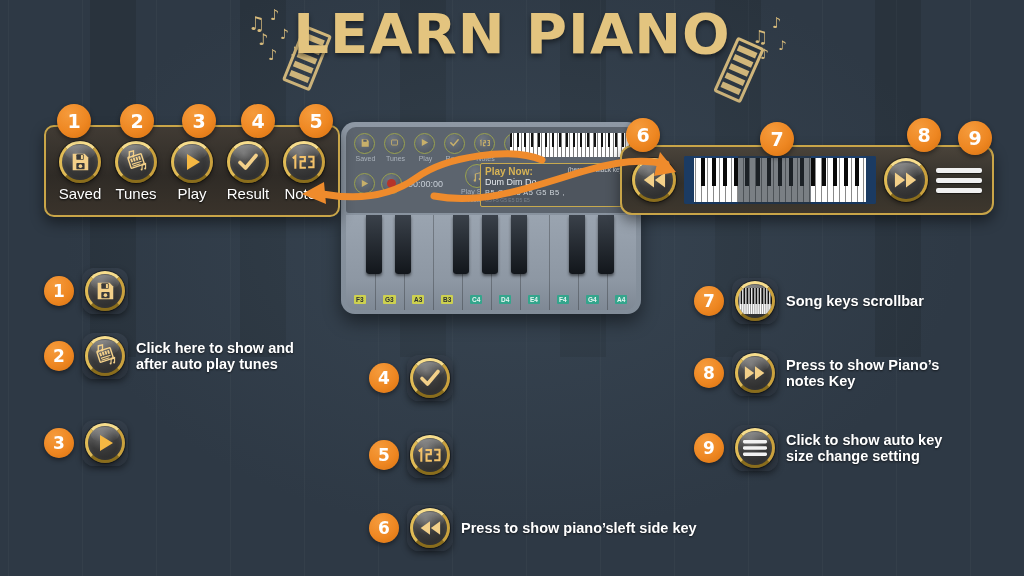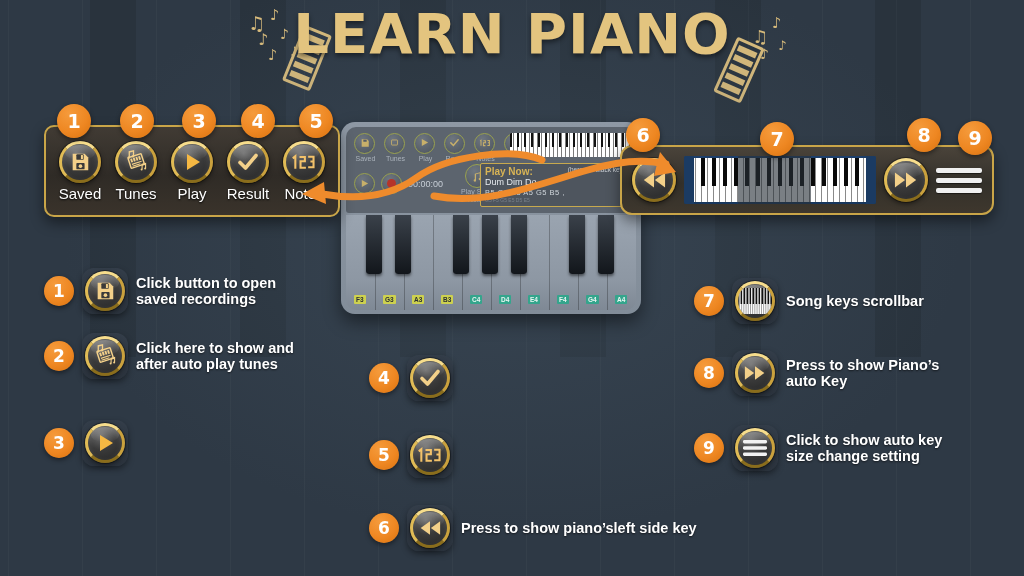--- a/index.html
+++ b/index.html
@@ -479,22 +479,20 @@
             <svg width="22" height="22" viewBox="0 0 24 24">
               <path fill="#f3d089" d="M4 3h13l4 4v14H4z"></path>
               <rect x="8" y="3.6" width="8" height="6" rx="1" fill="#3a3a3a"></rect>
               <rect x="13" y="4.4" width="2.2" height="4.4" fill="#f3d089"></rect>
               <rect x="8" y="13" width="9" height="7" rx="1" fill="#3a3a3a"></rect>
               <circle cx="12.5" cy="16.5" r="2" fill="#f3d089"></circle>
             </svg>
           </span>
         </div>
       </div>
-      <div class="lg-text">Click button to open
-saved recordings</div>
     </div>
     <div class="legend-row" style="left:44px;top:333px;width:310px;">
       <div class="badge sm lg-badge" style="position:relative;">2</div>
       <div class="lg-icon">
         <div class="gbtn">
           <span class="ic">
             <svg width="24" height="24" viewBox="0 0 26 26">
               <g transform="rotate(-18 13 13)">
                 <rect x="6" y="6" width="15" height="12" rx="1" fill="none" stroke="#f3d089" stroke-width="1.6"></rect>
                 <g fill="#f3d089">
@@ -614,21 +612,21 @@
         <div class="gbtn">
           <span class="ic">
             <svg width="22" height="16" viewBox="0 0 26 18">
               <polygon points="1,1 1,17 12,9" fill="#f3d089"></polygon>
               <polygon points="13,1 13,17 24,9" fill="#f3d089"></polygon>
             </svg>
           </span>
         </div>
       </div>
       <div class="lg-text">Press to show Piano’s
-auto Key</div>
+notes Key</div>
     </div>
     <div class="legend-row" style="left:694px;top:425px;width:330px;">
       <div class="badge sm lg-badge" style="position:relative;">9</div>
       <div class="lg-icon">
         <div class="gbtn">
           <span class="ic">
             <svg width="24" height="18" viewBox="0 0 24 18">
               <g fill="#f2f2f2">
                 <rect y="1" width="24" height="3.4" rx="1.4"></rect>
                 <rect y="7.3" width="24" height="3.4" rx="1.4"></rect>

